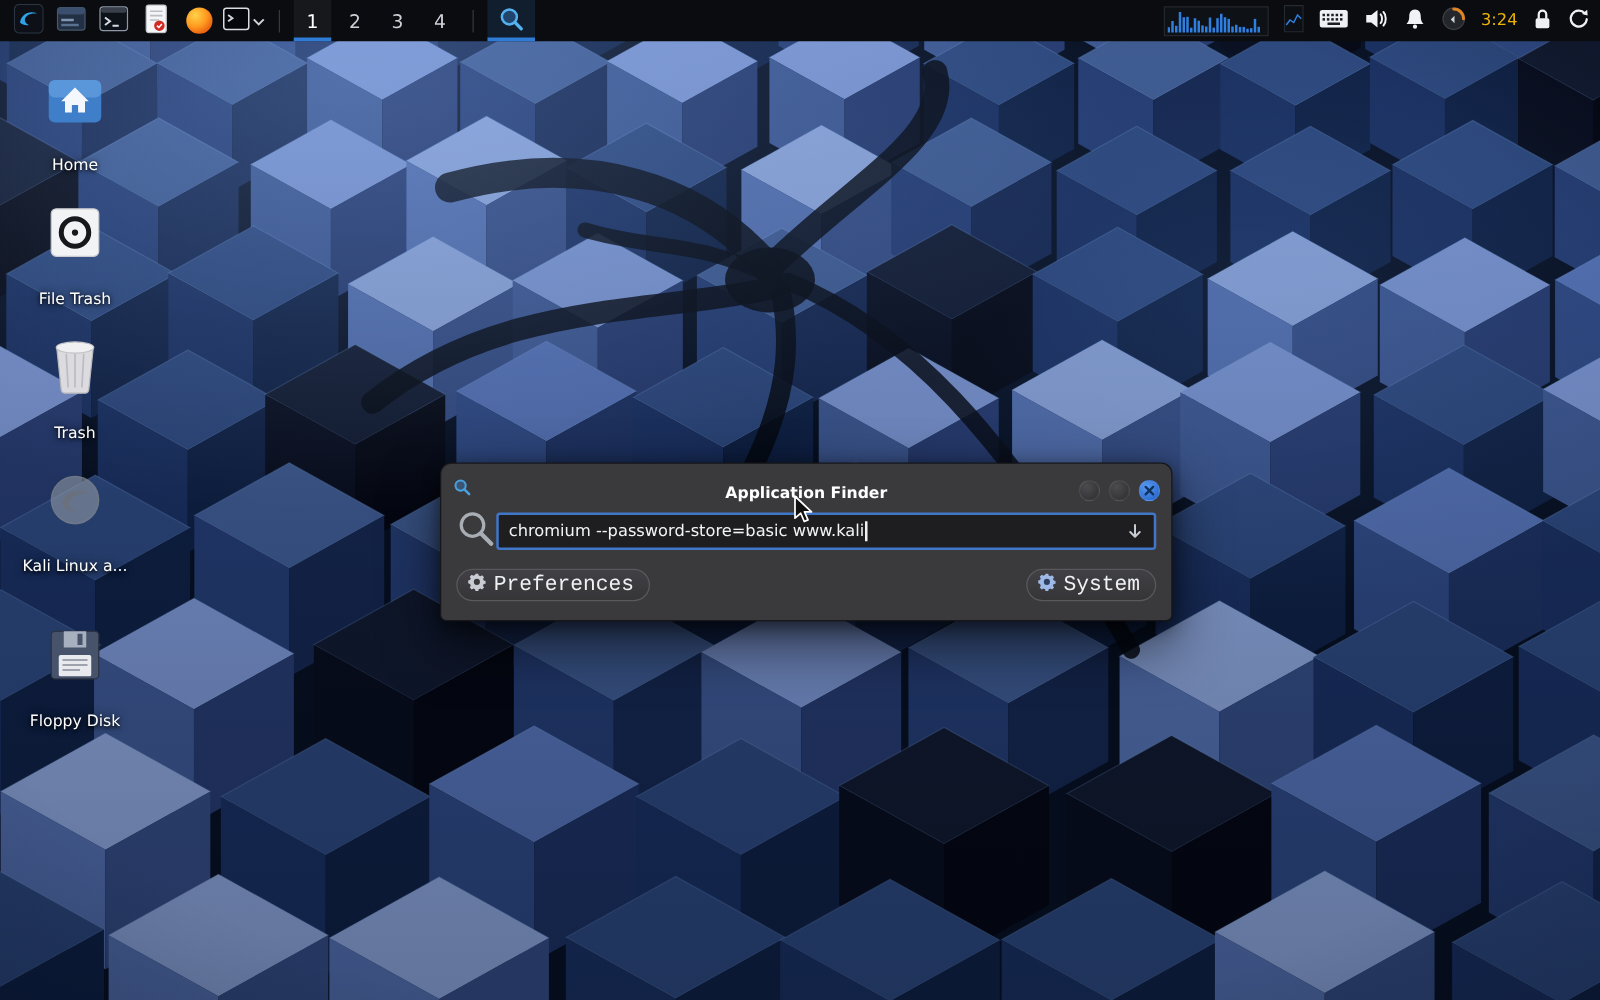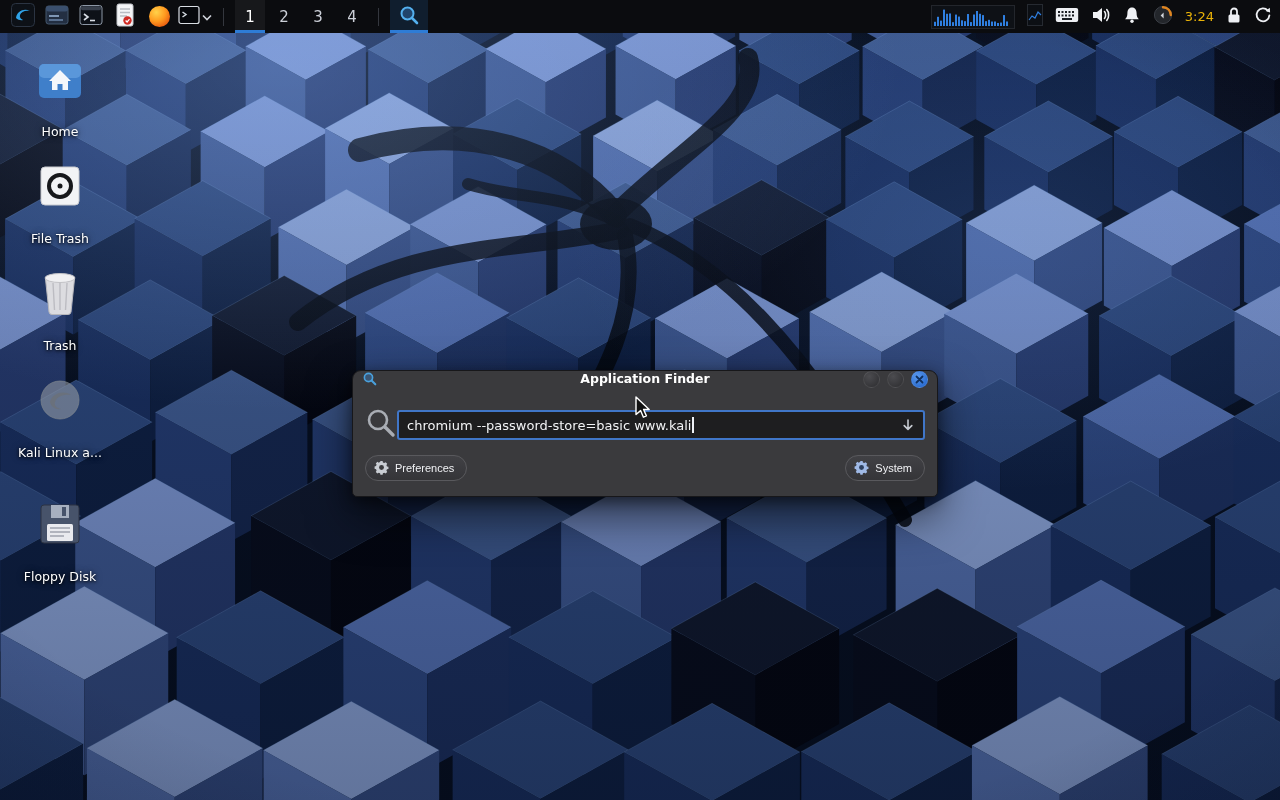--- a/index.html
+++ b/index.html
@@ -38,39 +38,39 @@
   
   .dicon{position:absolute;left:12px;width:96px;text-align:center;cursor:pointer;z-index:5}
   .dicon-img{width:48px;height:48px;margin:0 auto;display:flex;align-items:center;justify-content:center}
   .dicon-label{margin-top:21px;font-size:12.5px;color:#fff;white-space:nowrap;
     text-shadow:0 1px 3px rgba(0,0,0,0.95),0 0 7px rgba(0,0,0,0.65)}
 
   
   .finder{position:absolute;left:352px;top:370px;width:586px;height:127px;z-index:40;
     background:#3a3a3d;border:1px solid #17171a;border-radius:9px 9px 5px 5px;
     box-shadow:0 18px 44px rgba(0,0,0,0.6),0 4px 14px rgba(0,0,0,0.45)}
-  .titlebar{position:relative;height:30px;display:flex;align-items:flex-start;padding:0 9px;cursor:default}
+  .titlebar{position:relative;height:30px;display:flex;align-items:flex-end;padding:0 9px;cursor:default}
   .title{position:absolute;left:0;right:0;text-align:center;font-size:12.5px;font-weight:bold;color:#fff;pointer-events:none}
   .winbtns{margin-left:auto;display:flex;align-items:center;gap:7px;z-index:2}
   .winbtn{width:17px;height:17px;border-radius:50%;border:1px solid rgba(255,255,255,0.09);cursor:pointer;
     display:flex;align-items:center;justify-content:center;padding:0;
     background:radial-gradient(circle at 35% 30%, #4c4c50, #2c2c2f)}
   .winbtn.close{background:radial-gradient(circle at 35% 30%, #5a9af0, #1d5fc6)}
   .finder-body{padding:4px 10px 12px}
   .search-row{display:flex;align-items:center;gap:0;margin:2px 2px 12px 2px}
   .entry{flex:1;height:30px;background:#1e1e20;border:2px solid #4076c8;border-radius:3px;
     display:flex;align-items:center;padding:0 8px;color:#f2f3f5;font-size:13px;cursor:text}
   .entry-text{white-space:nowrap;overflow:hidden}
   .caret{display:inline-block;width:1.5px;height:16px;background:#eef1f6;margin-left:1px;animation:blink 1.1s steps(1) infinite}
   @keyframes blink{50%{opacity:0}}
   .entry-arrow{margin-left:auto;display:flex;align-items:center;padding-left:8px;cursor:pointer}
   .buttons-row{display:flex;justify-content:space-between;align-items:center;padding:0 2px}
   .btn{display:inline-flex;align-items:center;gap:6px;height:26px;
     background:linear-gradient(#414145,#353538);border:1px solid #59595d;border-radius:13px;
-    padding:0 12px 0 8px;color:#f0f1f4;font-size:11px;font-family:Liberation Sans, sans-serif;cursor:pointer}
+    padding:0 12px 0 8px;color:#f0f1f4;font-size:17px;font-family:Liberation Mono, monospace;cursor:pointer}
 
   .cursor{position:absolute;left:634px;top:396px;z-index:100;pointer-events:none}
 </style>
 </head>
 <body>
 
 <div class="wallpaper">
   <svg id="cubes" preserveAspectRatio="none" viewBox="0 0 1280 800">
       <polygon points="-112.76710311293603,-62.408822536468506 -56.607103112936024,-31.208822536468503 -112.76710311293603,-0.008822536468500175 -168.92710311293604,-31.208822536468503" fill="#314f88" stroke="rgba(150,195,255,0.22)" stroke-width="1"></polygon>
       <polygon points="-168.92710311293604,-31.208822536468503 -112.76710311293603,-0.008822536468500175 -112.76710311293603,63.9511774635315 -168.92710311293604,32.7511774635315" fill="#1c3468"></polygon>

